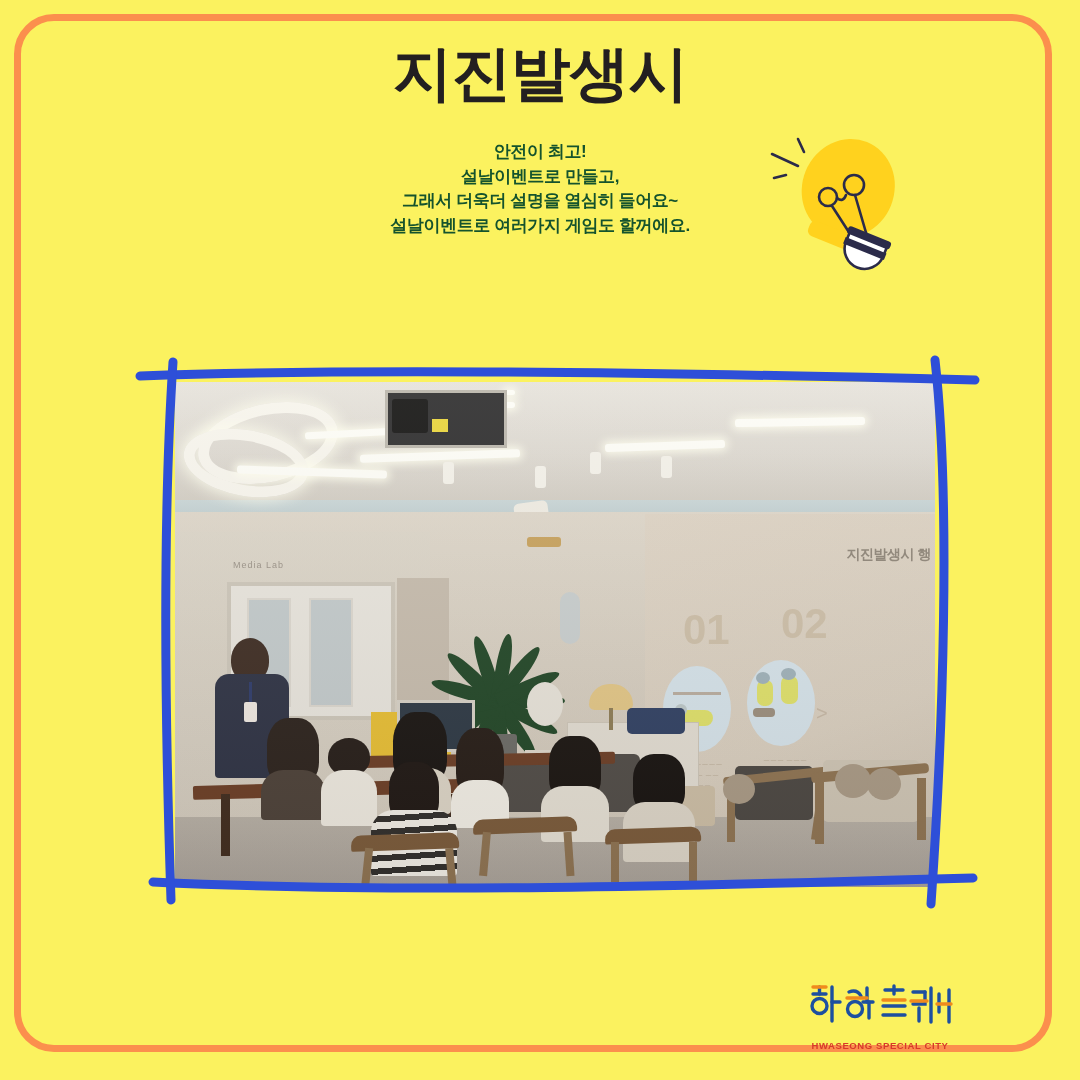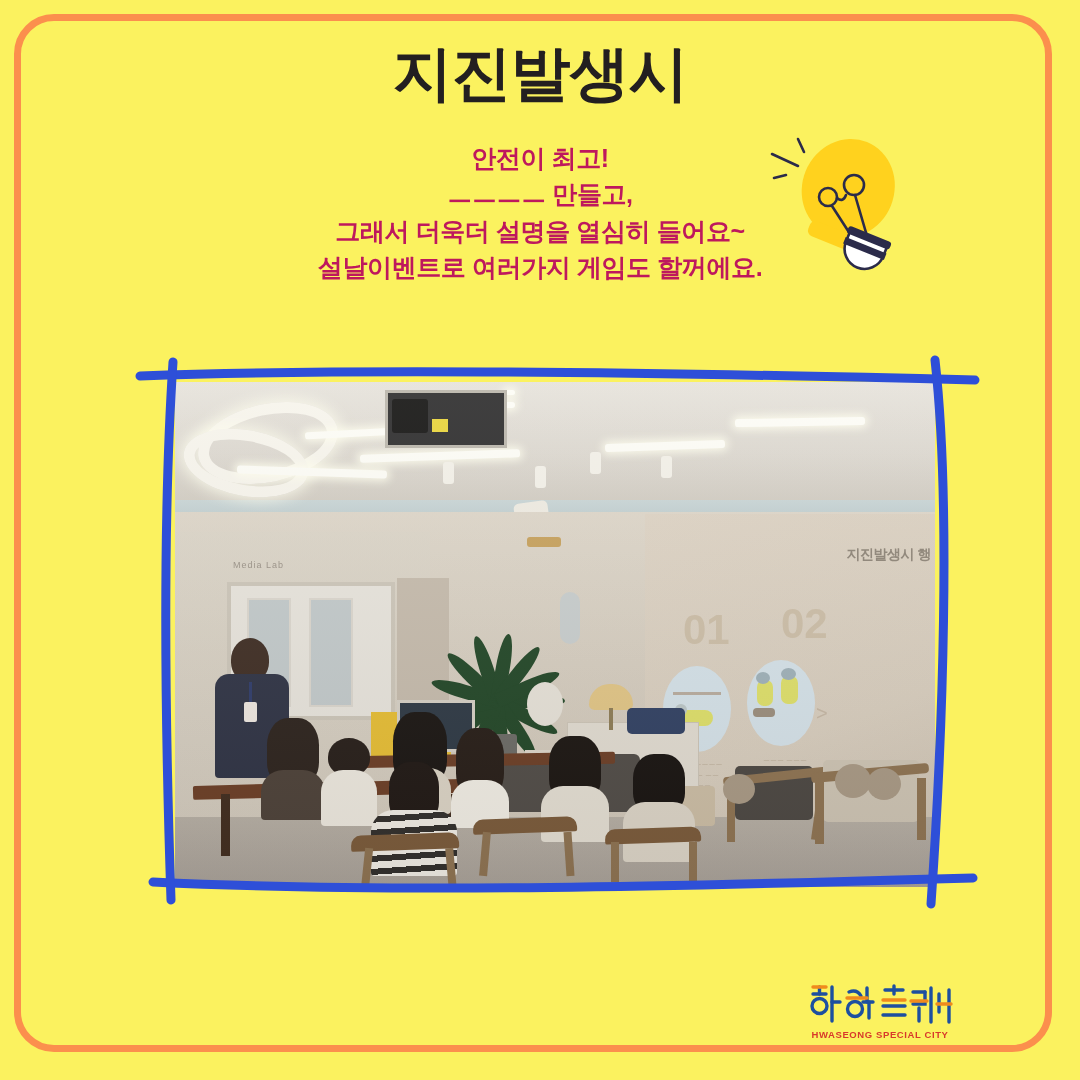--- a/index.html
+++ b/index.html
@@ -45,22 +45,22 @@
     color: #231f20;
     letter-spacing: -1px;
     line-height: 1.05;
   }
   #subtitle {
     position: absolute;
     left: 0;
     top: 140px;
     width: 1080px;
     text-align: center;
-    color: #be185d;
-    font-size: 25px;
+    color: #14532d;
+    font-size: 17px;
     font-weight: bold;
     line-height: 1.45;
     letter-spacing: -0.4px;
   }
   #subtitle .ln { display: block; white-space: pre; }
 
   
   #bulb {
     position: absolute;
     left: 762px;
@@ -357,35 +357,35 @@
     top: 7px;
     width: 160px;
     text-align: center;
   }
   #hw-logo { width: 146px; height: 44px; display: block; margin: 0 auto; }
   #hw-sub {
     font-size: 9.5px;
     font-weight: bold;
     color: #d8392b;
     letter-spacing: .6px;
-    margin-top: 3px;
+    margin-top: 14px;
   }
 </style>
 </head>
 <body>
 
 <div id="card">
 
   <div id="orange-frame"></div>
 
   <div id="title">지진발생시</div>
 
   <div id="subtitle">
     <span class="ln">안전이 최고!</span>
-    <span class="ln">ㅡㅡㅡㅡ 만들고,</span>
+    <span class="ln">설날이벤트로 만들고,</span>
     <span class="ln">그래서 더욱더 설명을 열심히 들어요~</span>
     <span class="ln">설날이벤트로 여러가지 게임도 할꺼에요.</span>
   </div>
 
   <svg id="bulb" viewBox="0 0 160 162">
     <g transform="rotate(22 84 72)">
       <ellipse cx="84" cy="66" rx="46" ry="50" fill="#FFD21E"></ellipse>
       <rect x="62" y="108" width="44" height="16" rx="6" fill="#FFD21E"></rect>
     </g>
 

